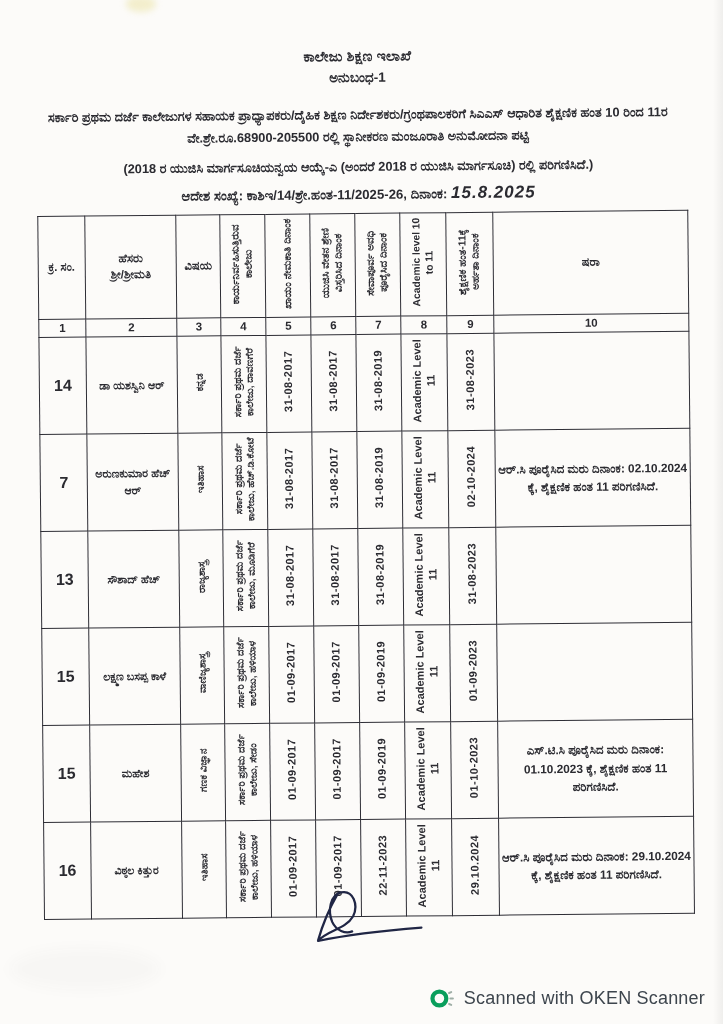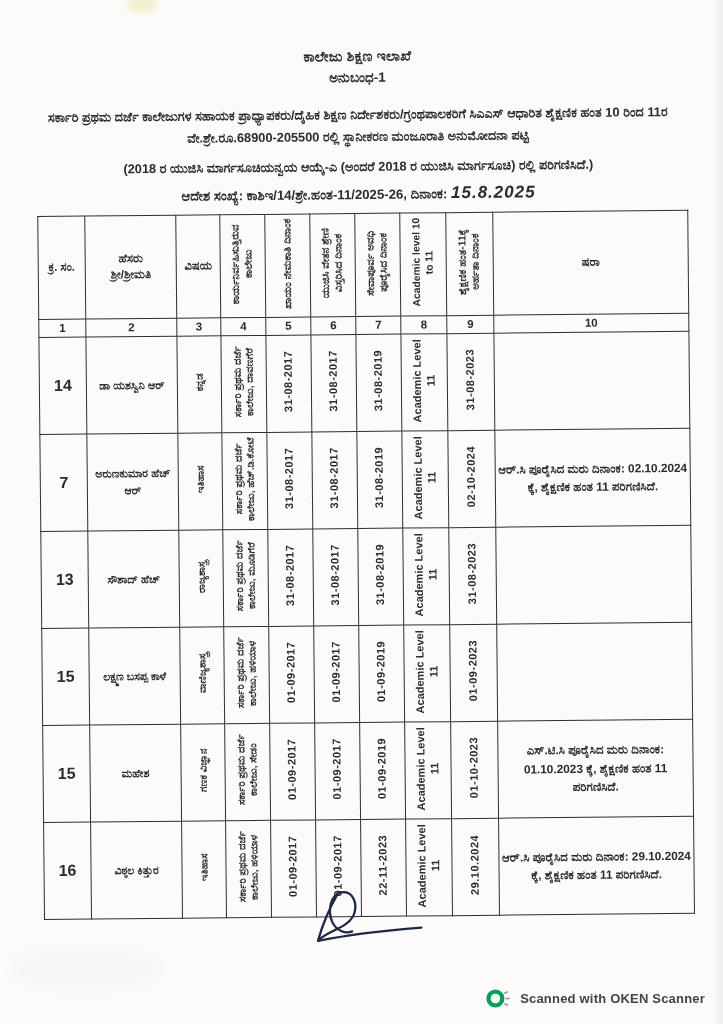--- a/index.html
+++ b/index.html
@@ -42,21 +42,21 @@
   .vert-date{font-size:11px;letter-spacing:.5px;max-height:88px;}
   .vert-level{font-size:11px;max-height:88px;}
   .cell-name{font-size:11px;line-height:1.5;}
   .cell-subject{padding:0;}
   .cell-remarks{font-size:11.8px;line-height:1.55;text-align:left;padding:6px 10px;}
 
   .signature{position:absolute;left:298px;top:880px;width:152px;height:80px;}
 
   .scan-footer{position:absolute;right:18px;bottom:12px;display:flex;align-items:center;gap:9px;}
   .oken-icon{width:27px;height:27px;display:block;}
-  .oken-text{font-size:13px;font-weight:700;color:#3d454d;letter-spacing:.2px;}
+  .oken-text{font-size:18px;font-weight:400;color:#3d454d;letter-spacing:.2px;}
 </style>
 </head>
 <body>
 
 <div class="edge-shade"></div>
 <div class="smudge-top"></div>
 <div class="smudge-bottom"></div>
 
 <div class="doc">
 

